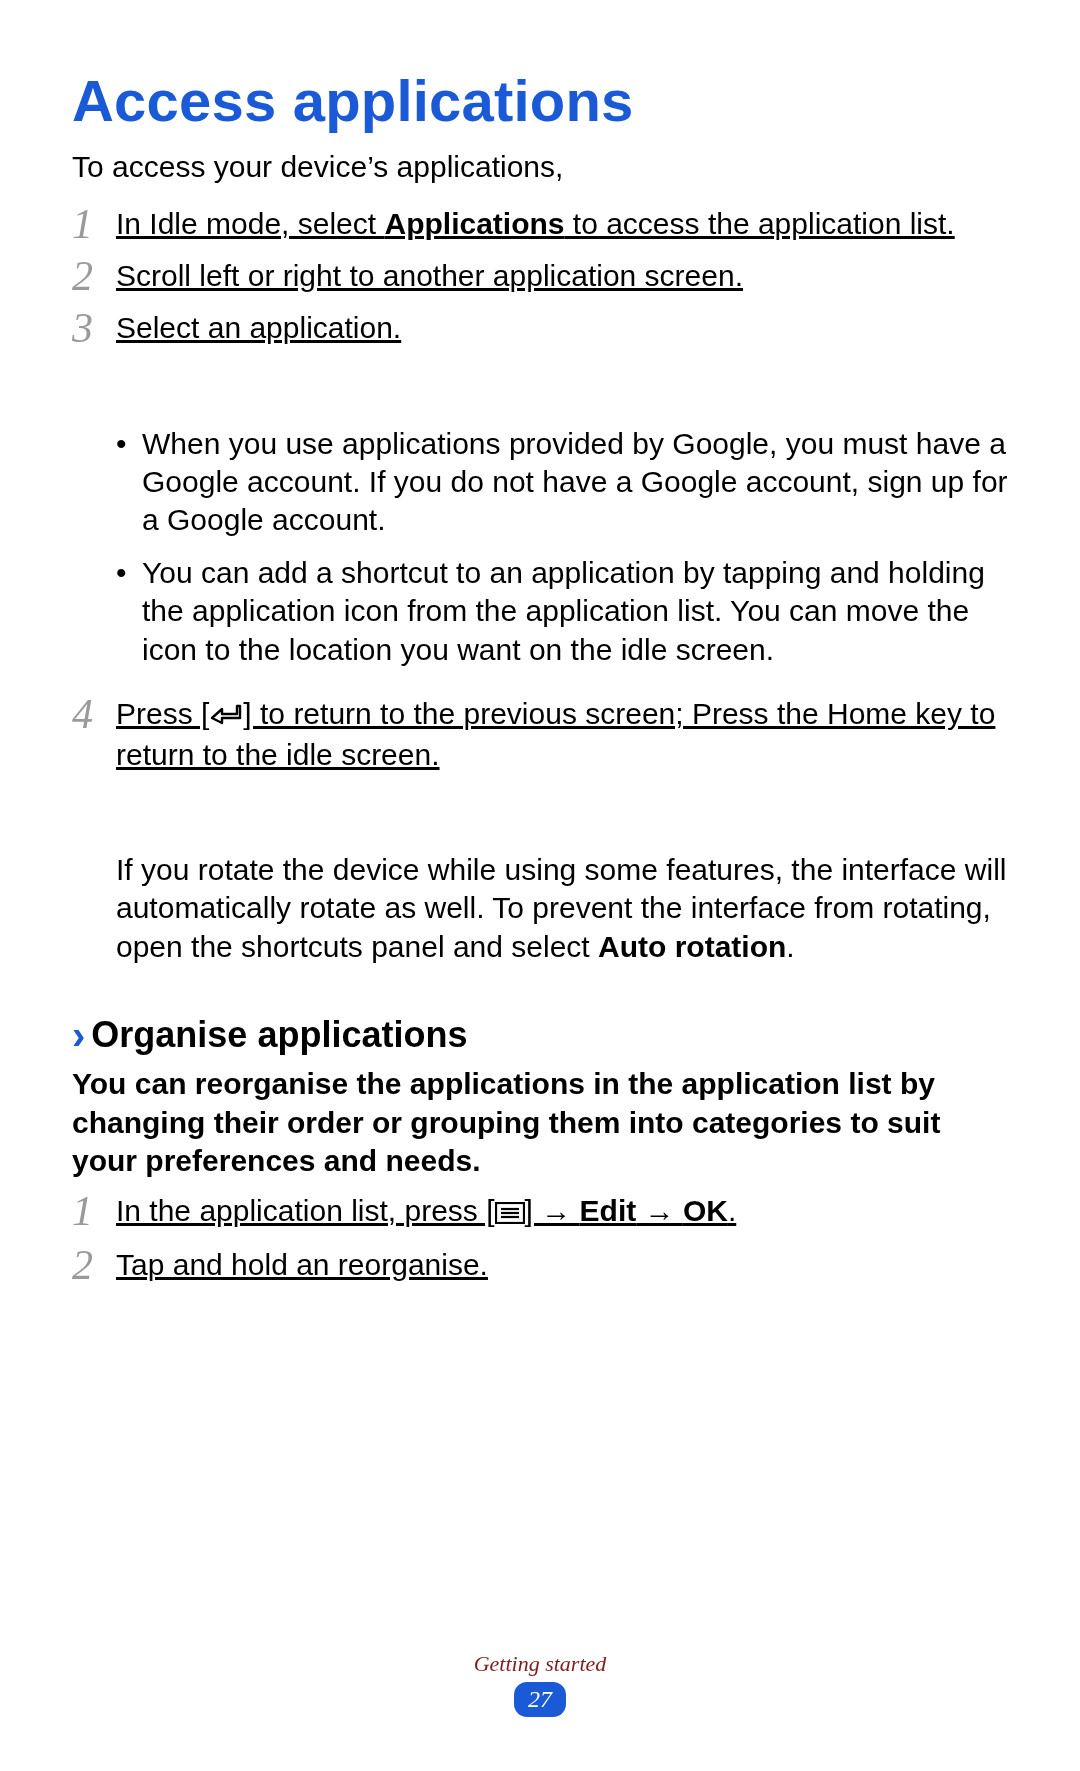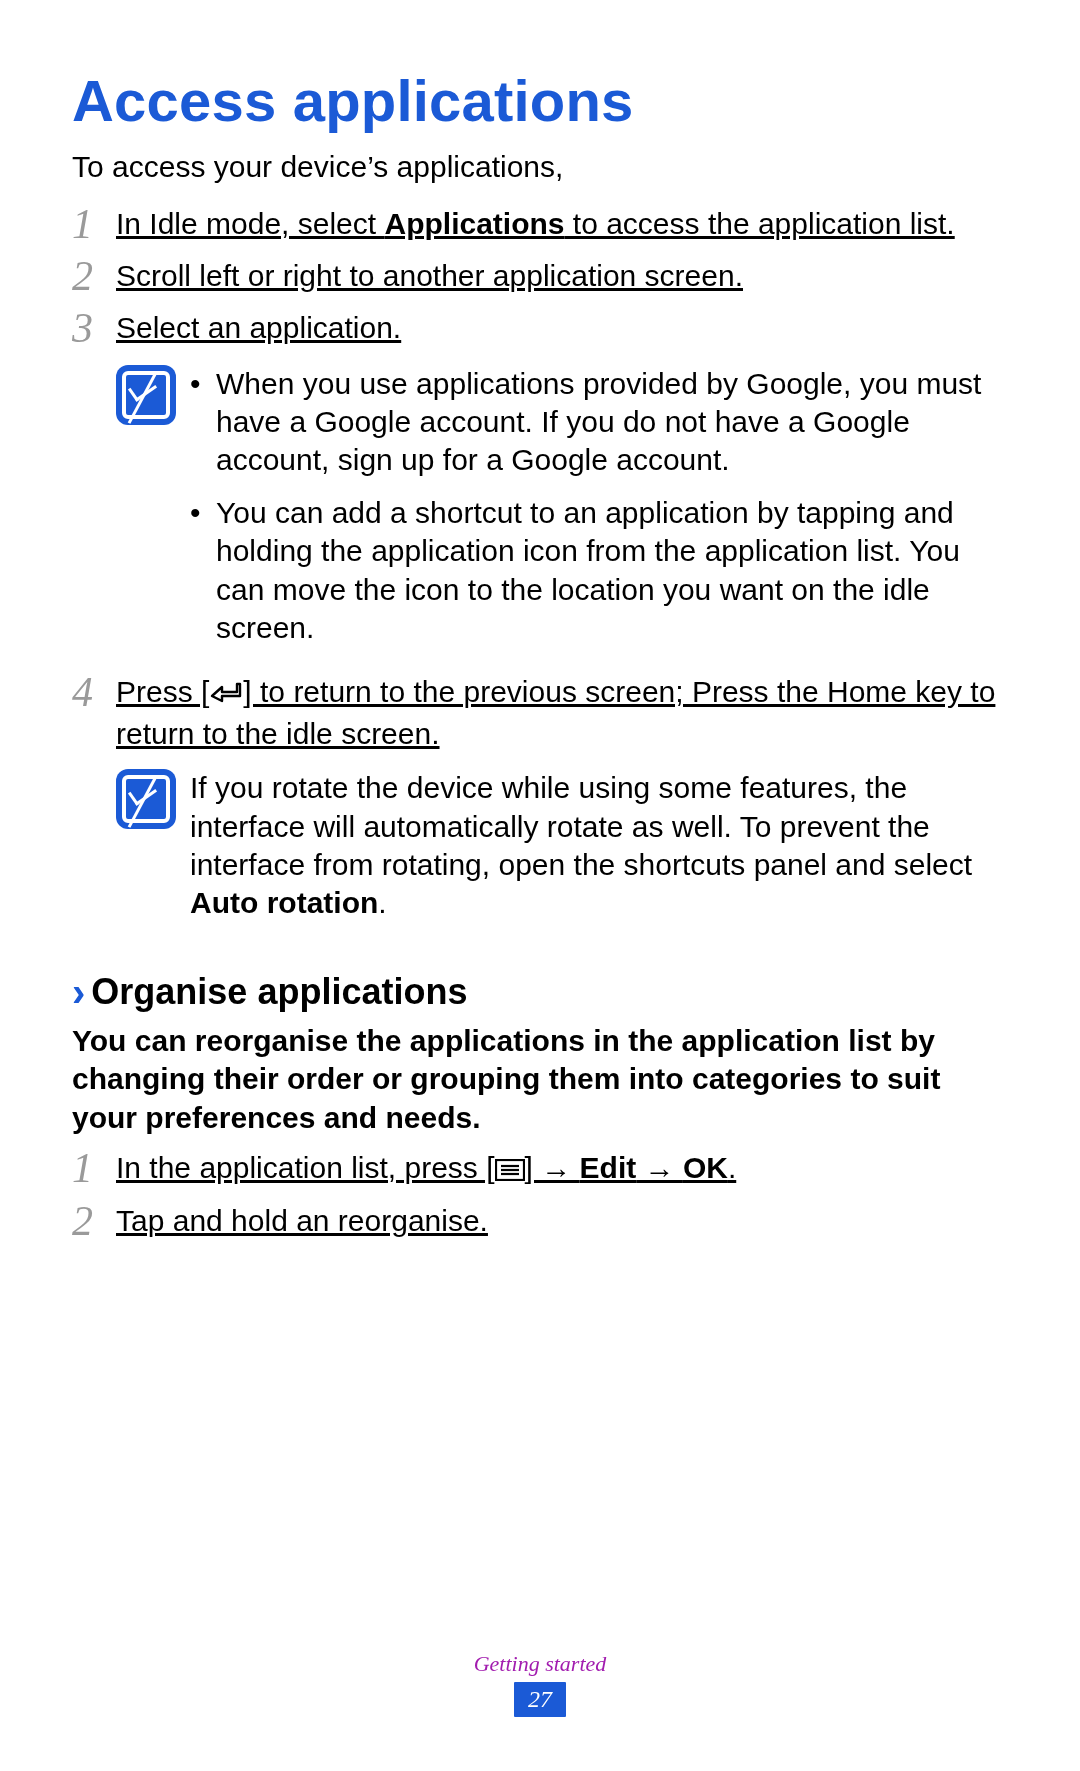--- a/index.html
+++ b/index.html
@@ -38,20 +38,21 @@
     margin-top: -2px;
   }
   .step-body { flex: 1; text-decoration: underline; }
   .step-body p + p { margin-top: 2px; }
   strong { font-weight: 700; }
   .note {
     display: flex;
     align-items: flex-start;
     margin-top: 16px;
     margin-left: 44px;
+    flex-direction: column;
   }
   .note-icon {
     flex: 0 0 60px;
     height: 60px;
     border-radius: 12px;
     background: #1b5ad6;
     position: relative;
     margin-right: 14px;
   }
   .note-icon-inner {
@@ -113,32 +114,32 @@
   }
   .footer {
     position: absolute;
     bottom: 54px;
     left: 0; right: 0;
     text-align: center;
   }
   .footer-label {
     font-style: italic;
     font-size: 22px;
-    color: #a21caf;
+    color: #7f1d1d;
     font-family: Georgia, "Times New Roman", serif;
   }
   .page-badge {
     display: inline-block;
     background: #1b5ad6;
     color: #fff;
     font-style: italic;
     font-family: Georgia, "Times New Roman", serif;
     font-size: 24px;
     padding: 2px 14px;
-    border-radius: 1px;
+    border-radius: 13px;
     margin-top: 4px;
   }
 </style>
 </head>
 <body>
 
 <h1 class="section">Access applications</h1>
 <p class="intro">To access your device’s applications,</p>
 
 <div class="step">

